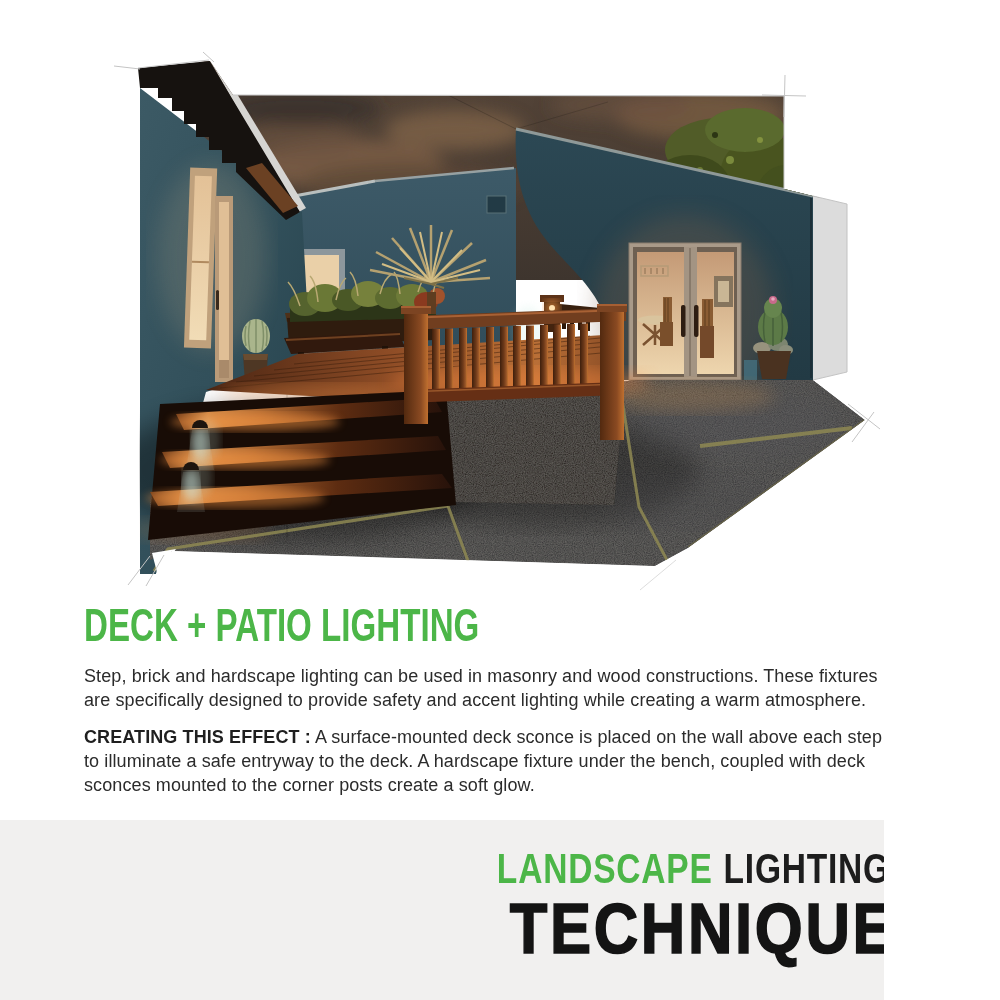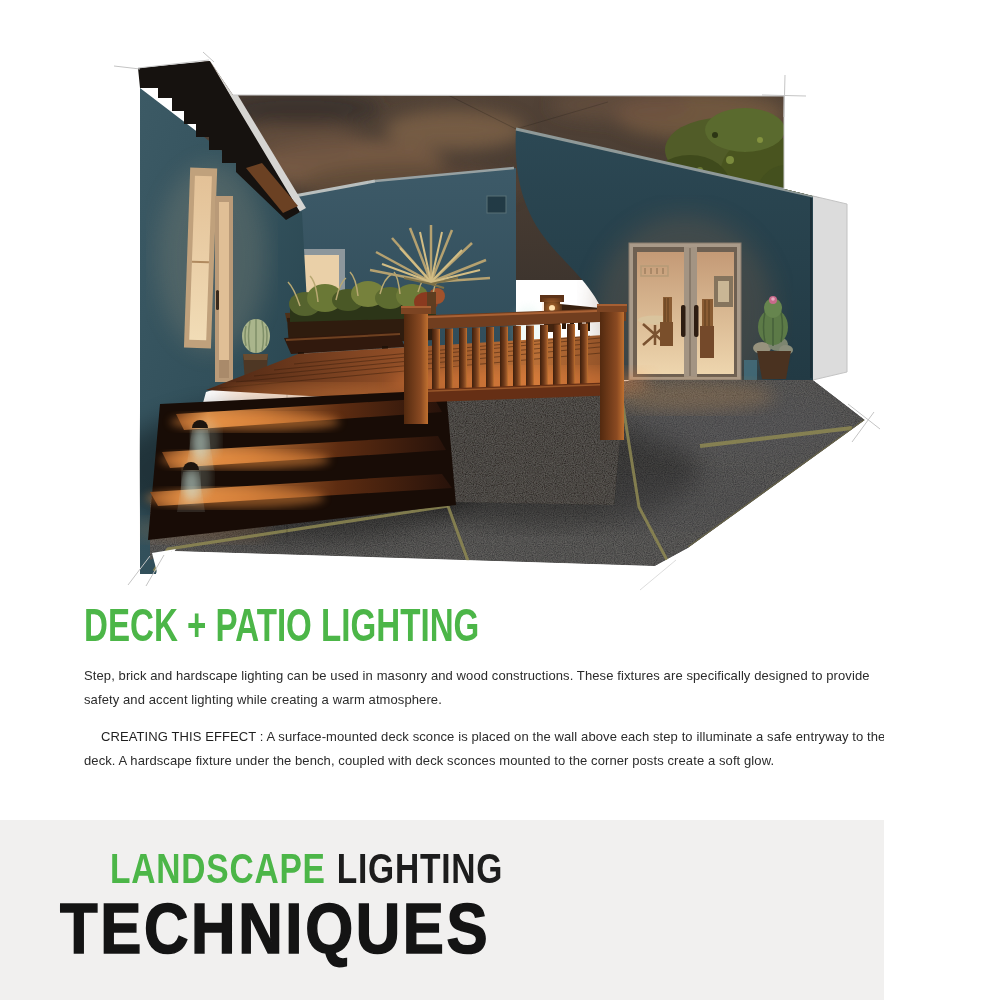--- a/index.html
+++ b/index.html
@@ -3,25 +3,25 @@
 <meta charset="utf-8">
 <style>
   html,body{margin:0;padding:0;background:#fff;}
   #page{position:relative;width:884px;height:1000px;background:var(--page-background,#fff);
         font-family:"Liberation Sans",sans-serif;overflow:hidden;}
   #scene{position:absolute;left:0;top:0;width:1000px;height:1000px;}
   .content{position:absolute;left:84px;top:602px;width:812px;}
   .content h1{margin:0 0 16px 0;font-size:46px;line-height:1;font-weight:700;
       color:var(--accent-green,#4cb648);letter-spacing:0px;white-space:nowrap;
       transform:scaleX(.72);transform-origin:left top;}
-  .content p{margin:0 0 13px 0;font-size:13px;line-height:24px;color:var(--text-color,#2b2b2b);
+  .content p{margin:0 0 13px 0;font-size:18px;line-height:24px;color:var(--text-color,#2b2b2b);
       letter-spacing:.1px;}
-  .content p strong{font-weight:400;color:#1f1f1f;margin-left:17px;}
+  .content p strong{font-weight:700;color:#1f1f1f;}
   .footer{position:absolute;left:0;top:820px;width:1000px;height:180px;
-      background:var(--footer-background,#f1f0ef);text-align:left;}
+      background:var(--footer-background,#f1f0ef);text-align:right;}
   .brand-line{margin-top:27px;font-size:43px;font-weight:700;line-height:1;white-space:nowrap;
       transform:scaleX(.78);transform-origin:center top;letter-spacing:1px;}
   .brand-line .w1{color:var(--accent-green,#4cb648);}
   .brand-line .w2{color:#1d1d1d;margin-left:14px;}
   .footer-title{margin-top:4px;font-size:70px;font-weight:700;line-height:1;color:#141414;
       letter-spacing:3px;white-space:nowrap;transform:scaleX(.88);transform-origin:center top;
       -webkit-text-stroke:1.6px #141414;}
 </style>
 </head>
 <body>

